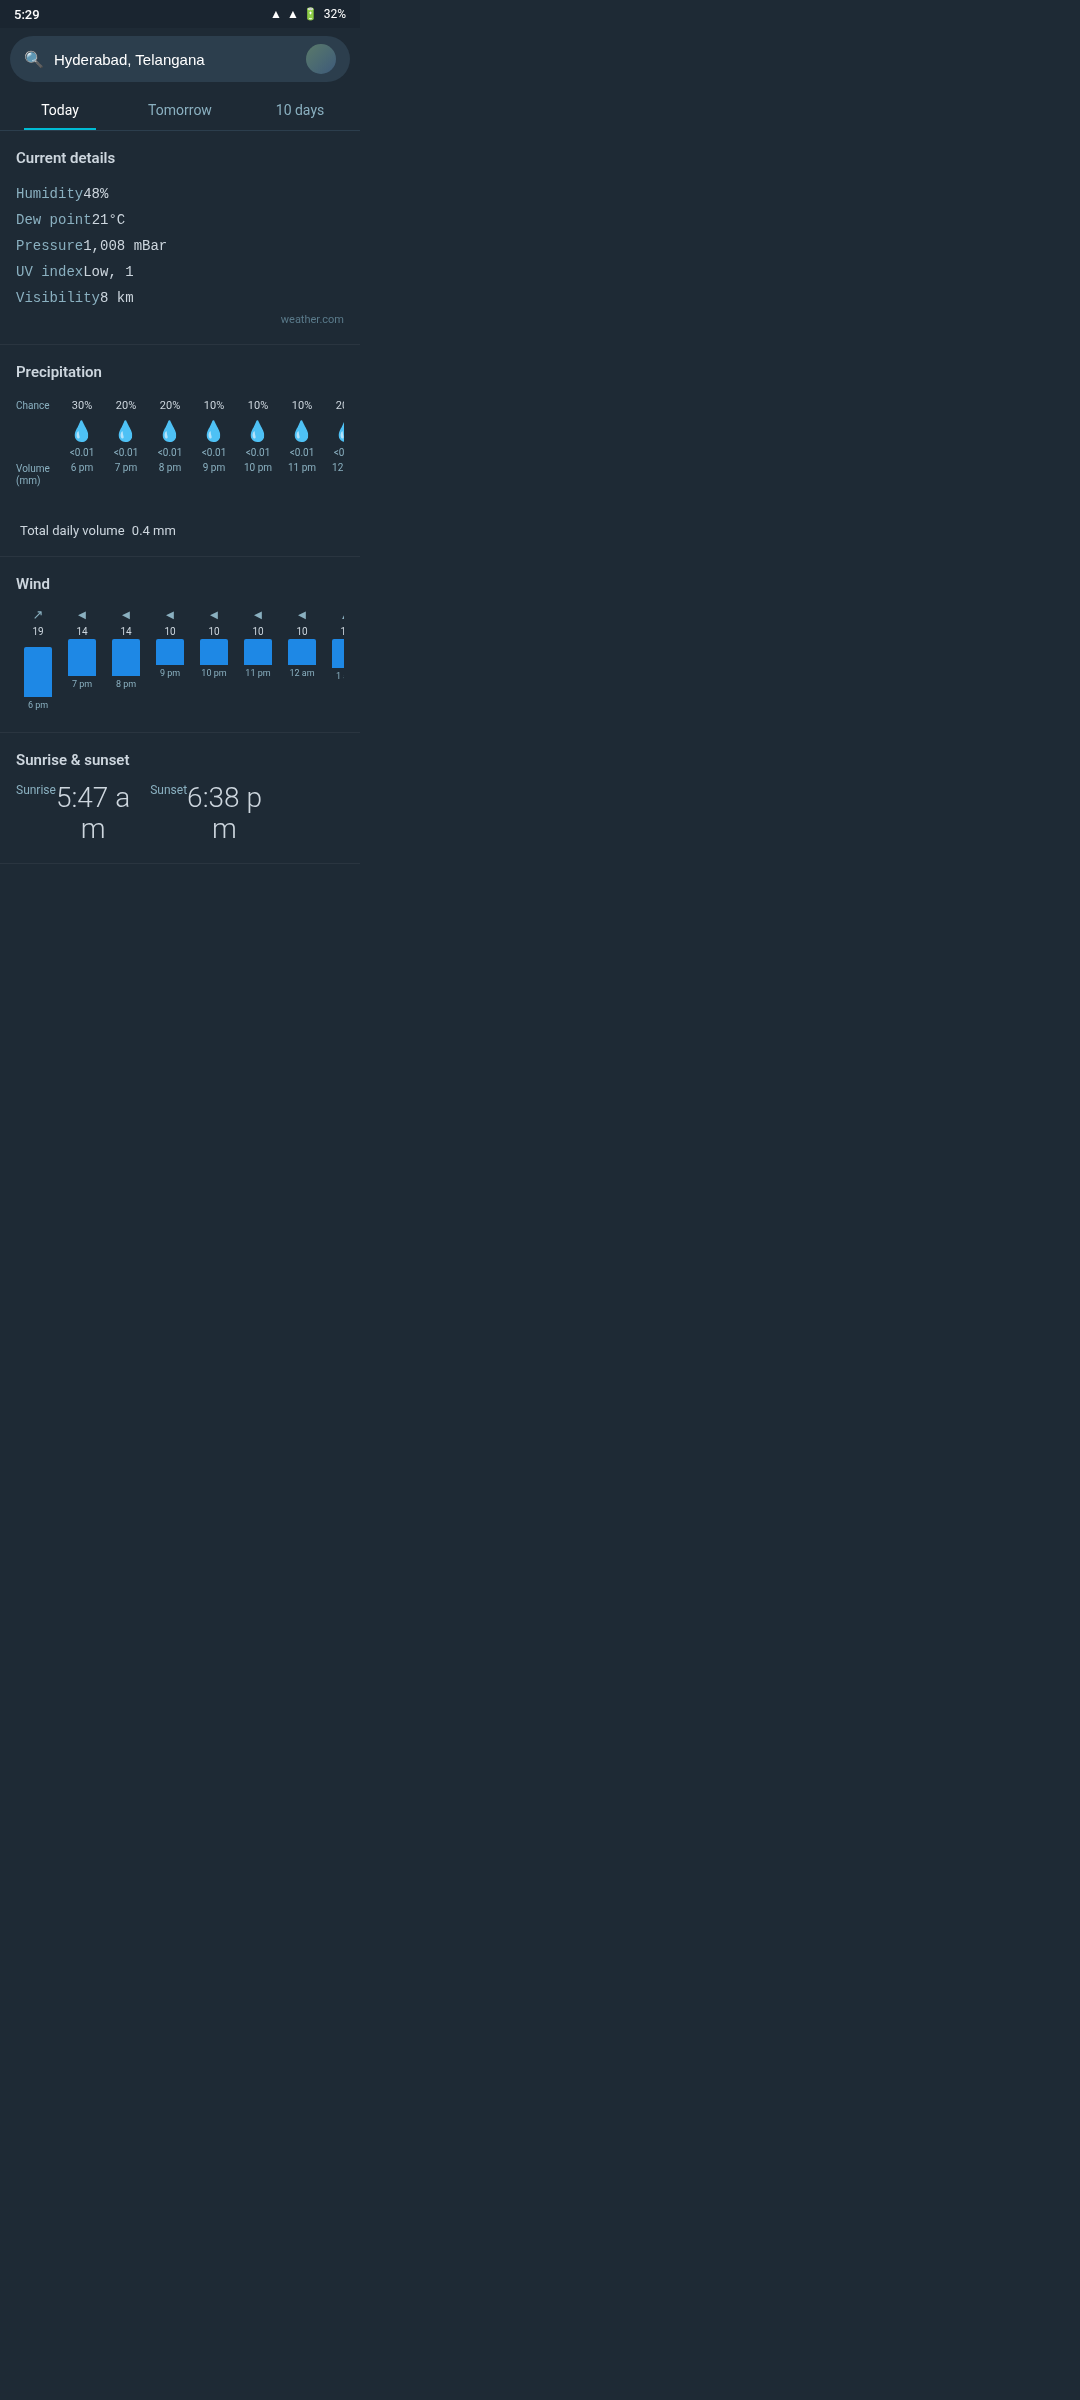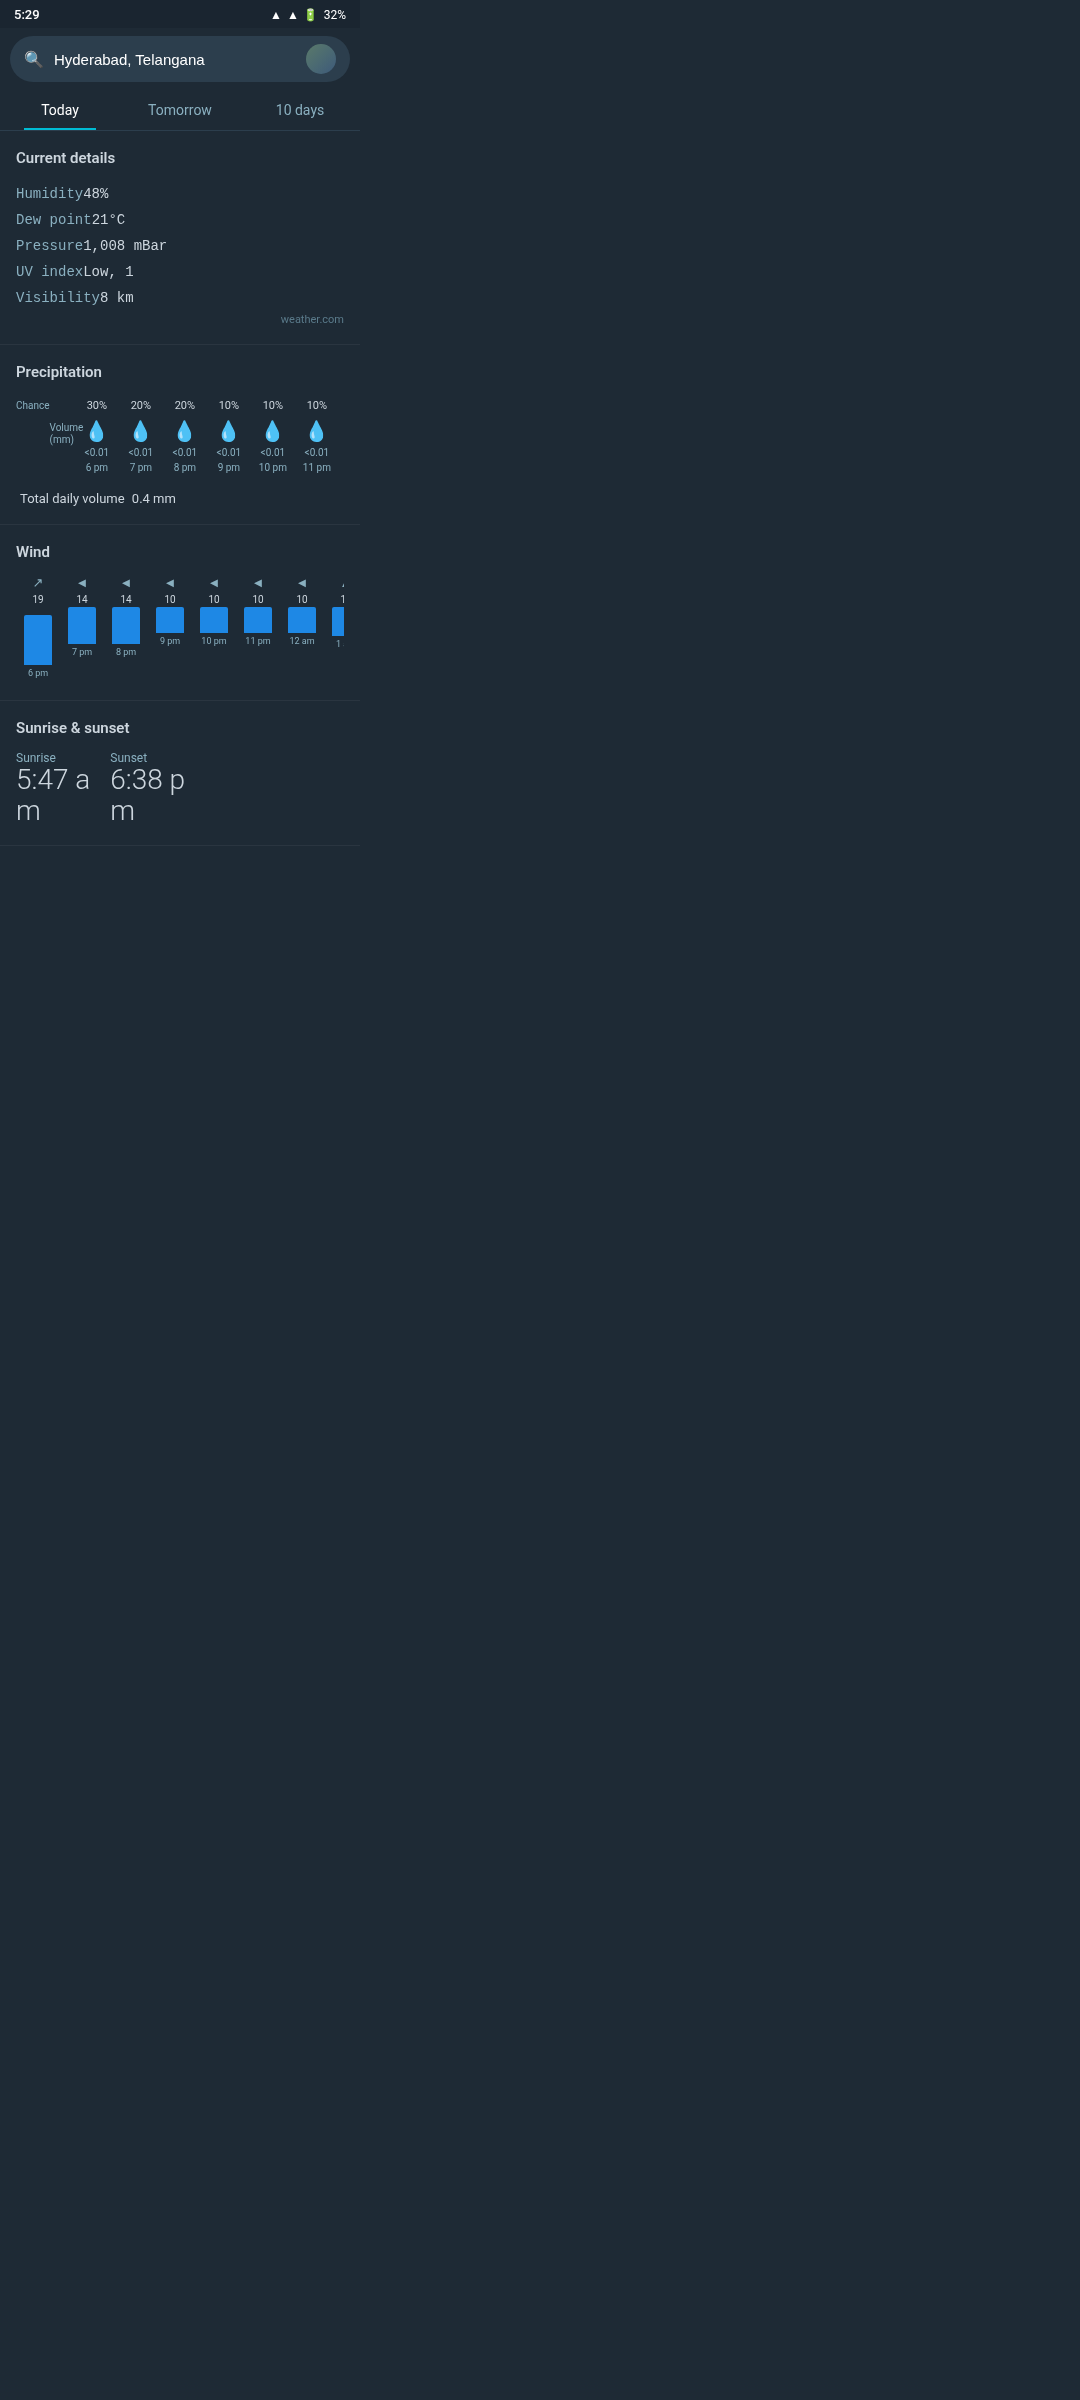--- a/index.html
+++ b/index.html
@@ -10,21 +10,21 @@
       font-family: 'Roboto', Arial, sans-serif;
       width: 360px;
       min-height: 800px;
       overflow-x: hidden;
     }
     
     .status-bar {
       background: #1a2530;
       display: flex;
       justify-content: space-between;
-      align-items: flex-end;
+      align-items: center;
       padding: 6px 14px;
       height: 28px;
     }
     .status-time {
       font-size: 13px;
       font-weight: 500;
       color: #fff;
     }
     .status-icons {
       display: flex;
@@ -158,21 +158,21 @@
       display: flex;
       align-items: center;
       gap: 10px;
       margin-bottom: 16px;
     }
     .wind-scroll {
       overflow-x: auto;
       padding-bottom: 4px;
     }
     .wind-scroll::-webkit-scrollbar { display: none; }
-    .sun-item { display: flex; flex-direction: column; }
+    .sun-item { display: flex; flex-direction: row; text-align: center; }
     .sun-label { font-size: 12px; color: #8ab0c0; }
     .sun-time { font-size: 28px; font-weight: 300; color: #cdd6de; line-height: 1.1; }
   </style>
 </head>
 <body>
 
 <div class="status-bar">
   <span class="status-time">5:29</span>
   <div class="status-icons">
     <span>▲</span>
@@ -224,21 +224,21 @@
   </div>
   <div class="weather-credit">weather.com</div>
 </div>
 
 <div class="section">
   <div class="section-title">Precipitation</div>
 
   <div class="precip-scroll">
     <div style="display:flex; gap:0;">
 
-      <div style="display:flex; flex-direction:row; justify-content:space-between; min-width:44px; padding-top:0;">
+      <div style="display:flex; flex-direction:column; justify-content:space-between; min-width:44px; padding-top:0;">
         <div style="font-size:10px; color:#8ab0c0; height:20px; display:flex; align-items:center;">Chance</div>
         <div style="height:24px;"></div>
         <div style="height:24px;"></div>
         <div style="font-size:10px; color:#8ab0c0; line-height:1.2; display:flex; align-items:center;">Volume<br>(mm)</div>
         <div style="height:18px;"></div>
       </div>
 
       <div id="precip-cols" style="display:flex; overflow-x:auto;">
       <div style="display: flex; flex-direction: column; align-items: center; min-width: 44px; gap: 4px;">
             <div style="font-size: 11px; color: rgb(205, 214, 222); height: 20px; display: flex; align-items: center;">30%</div>

